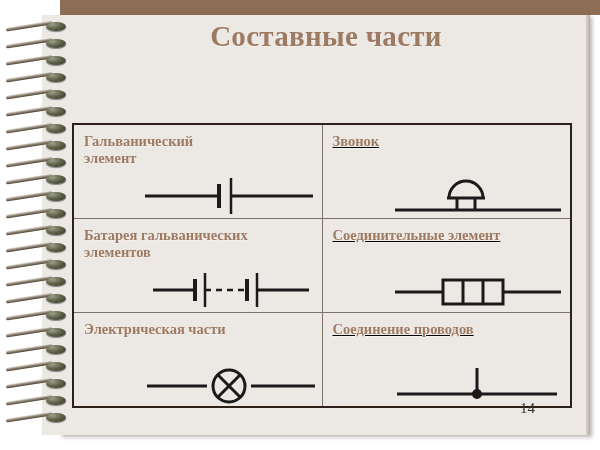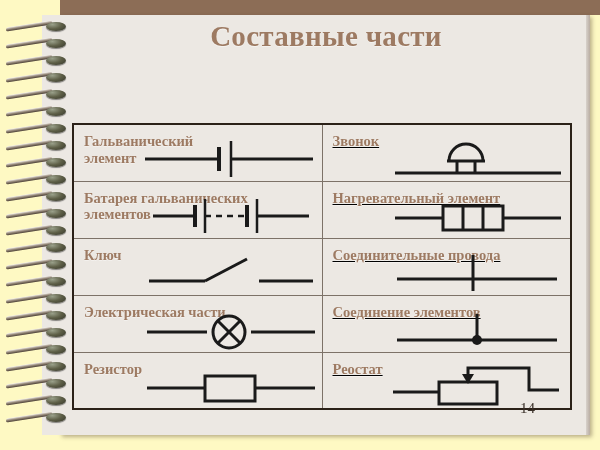--- a/index.html
+++ b/index.html
@@ -3,21 +3,21 @@
 <meta charset="utf-8">
 <style>
   html,body{margin:0;padding:0;}
   body{
     width:600px;height:450px;overflow:hidden;
     background:#8c6d56;
     font-family:"Liberation Serif","DejaVu Serif",serif;
     position:relative;
   }
   
-  #slide{position:absolute;inset:0;background:#fef9c3;}
+  #slide{position:absolute;inset:0;background:#ffffff;}
   .top-band{position:absolute;left:60px;top:0;width:540px;height:15px;background:#8c6d56;}
   .page{
     position:absolute;left:60px;top:15px;width:530px;height:420px;
     background:#ece8e3;
     box-shadow:2px 2px 4px rgba(60,40,25,.35);
   }
   .page-edge{
     position:absolute;left:586px;top:15px;width:4px;height:420px;
     background:linear-gradient(to right,#d8d2cc,#b9ada2);
   }
@@ -226,98 +226,53 @@
                 <line x1="52" y1="9" x2="52" y2="31" stroke="#1a1a1a" stroke-width="4"></line>
                 <line x1="62" y1="3" x2="62" y2="37" stroke="#1a1a1a" stroke-width="2.5"></line>
                 <line x1="62" y1="20" x2="104" y2="20" stroke="#1a1a1a" stroke-width="2.5" stroke-dasharray="6 5"></line>
                 <line x1="104" y1="9" x2="104" y2="31" stroke="#1a1a1a" stroke-width="4"></line>
                 <line x1="114" y1="3" x2="114" y2="37" stroke="#1a1a1a" stroke-width="2.5"></line>
                 <line x1="114" y1="20" x2="166" y2="20" stroke="#1a1a1a" stroke-width="3"></line>
               </svg>
             </div>
           </td>
           <td class="right">
-            <span class="lbl">Нагревательный элемент</span>
+            <span class="lbl">Соединительные элемент</span>
             <div class="sym">
               <svg width="175" height="40" viewBox="0 0 175 40">
                 <line x1="4" y1="22" x2="52" y2="22" stroke="#1a1a1a" stroke-width="3"></line>
                 <rect x="52" y="10" width="60" height="24" fill="none" stroke="#1a1a1a" stroke-width="3"></rect>
                 <line x1="72" y1="10" x2="72" y2="34" stroke="#1a1a1a" stroke-width="3"></line>
                 <line x1="92" y1="10" x2="92" y2="34" stroke="#1a1a1a" stroke-width="3"></line>
                 <line x1="112" y1="22" x2="170" y2="22" stroke="#1a1a1a" stroke-width="3"></line>
               </svg>
             </div>
           </td>
         </tr>
         <tr>
           <td class="left">
-            <span class="lbl">Ключ</span>
-            <div class="sym">
-              <svg width="175" height="40" viewBox="0 0 175 40">
-                <line x1="6" y1="28" x2="62" y2="28" stroke="#1a1a1a" stroke-width="3"></line>
-                <line x1="62" y1="28" x2="104" y2="6" stroke="#1a1a1a" stroke-width="3"></line>
-                <line x1="116" y1="28" x2="170" y2="28" stroke="#1a1a1a" stroke-width="3"></line>
-              </svg>
-            </div>
-          </td>
-          <td class="right">
-            <span class="lbl">Соединительные провода</span>
-            <div class="sym">
-              <svg width="175" height="40" viewBox="0 0 175 40">
-                <line x1="6" y1="26" x2="166" y2="26" stroke="#1a1a1a" stroke-width="3"></line>
-                <line x1="82" y1="2" x2="82" y2="38" stroke="#1a1a1a" stroke-width="3"></line>
-              </svg>
-            </div>
-          </td>
-        </tr>
-        <tr>
-          <td class="left">
             <span class="lbl">Электрическая части</span>
             <div class="sym">
               <svg width="175" height="40" viewBox="0 0 175 40">
                 <line x1="4" y1="22" x2="64" y2="22" stroke="#1a1a1a" stroke-width="3"></line>
                 <circle cx="86" cy="22" r="16" fill="none" stroke="#1a1a1a" stroke-width="3"></circle>
                 <line x1="75" y1="11" x2="97" y2="33" stroke="#1a1a1a" stroke-width="3"></line>
                 <line x1="97" y1="11" x2="75" y2="33" stroke="#1a1a1a" stroke-width="3"></line>
                 <line x1="108" y1="22" x2="172" y2="22" stroke="#1a1a1a" stroke-width="3"></line>
               </svg>
             </div>
           </td>
           <td class="right">
-            <span class="lbl">Соединение элементов</span>
+            <span class="lbl">Соединение проводов</span>
             <div class="sym">
               <svg width="175" height="40" viewBox="0 0 175 40">
                 <line x1="6" y1="30" x2="166" y2="30" stroke="#1a1a1a" stroke-width="3"></line>
                 <line x1="86" y1="4" x2="86" y2="30" stroke="#1a1a1a" stroke-width="3"></line>
                 <circle cx="86" cy="30" r="5" fill="#1a1a1a"></circle>
               </svg>
             </div>
           </td>
         </tr>
-        <tr>
-          <td class="left">
-            <span class="lbl">Резистор</span>
-            <div class="sym">
-              <svg width="175" height="40" viewBox="0 0 175 40">
-                <line x1="4" y1="22" x2="62" y2="22" stroke="#1a1a1a" stroke-width="3"></line>
-                <rect x="62" y="10" width="50" height="25" fill="none" stroke="#1a1a1a" stroke-width="3"></rect>
-                <line x1="112" y1="22" x2="172" y2="22" stroke="#1a1a1a" stroke-width="3"></line>
-              </svg>
-            </div>
-          </td>
-          <td class="right">
-            <span class="lbl">Реостат</span>
-            <div class="sym">
-              <svg width="175" height="40" viewBox="0 0 175 40">
-                <line x1="2" y1="26" x2="48" y2="26" stroke="#1a1a1a" stroke-width="3"></line>
-                <rect x="48" y="16" width="58" height="22" fill="none" stroke="#1a1a1a" stroke-width="3"></rect>
-                <line x1="106" y1="26" x2="116" y2="26" stroke="#1a1a1a" stroke-width="0"></line>
-                <polyline points="77,14 77,2 138,2 138,24 168,24" fill="none" stroke="#1a1a1a" stroke-width="3"></polyline>
-                <polygon points="71,8 83,8 77,18" fill="#1a1a1a"></polygon>
-              </svg>
-            </div>
-          </td>
-        </tr>
       </tbody>
   </table>
 
   <div class="pgnum">14</div>
 </div>
 
 </body></html>

